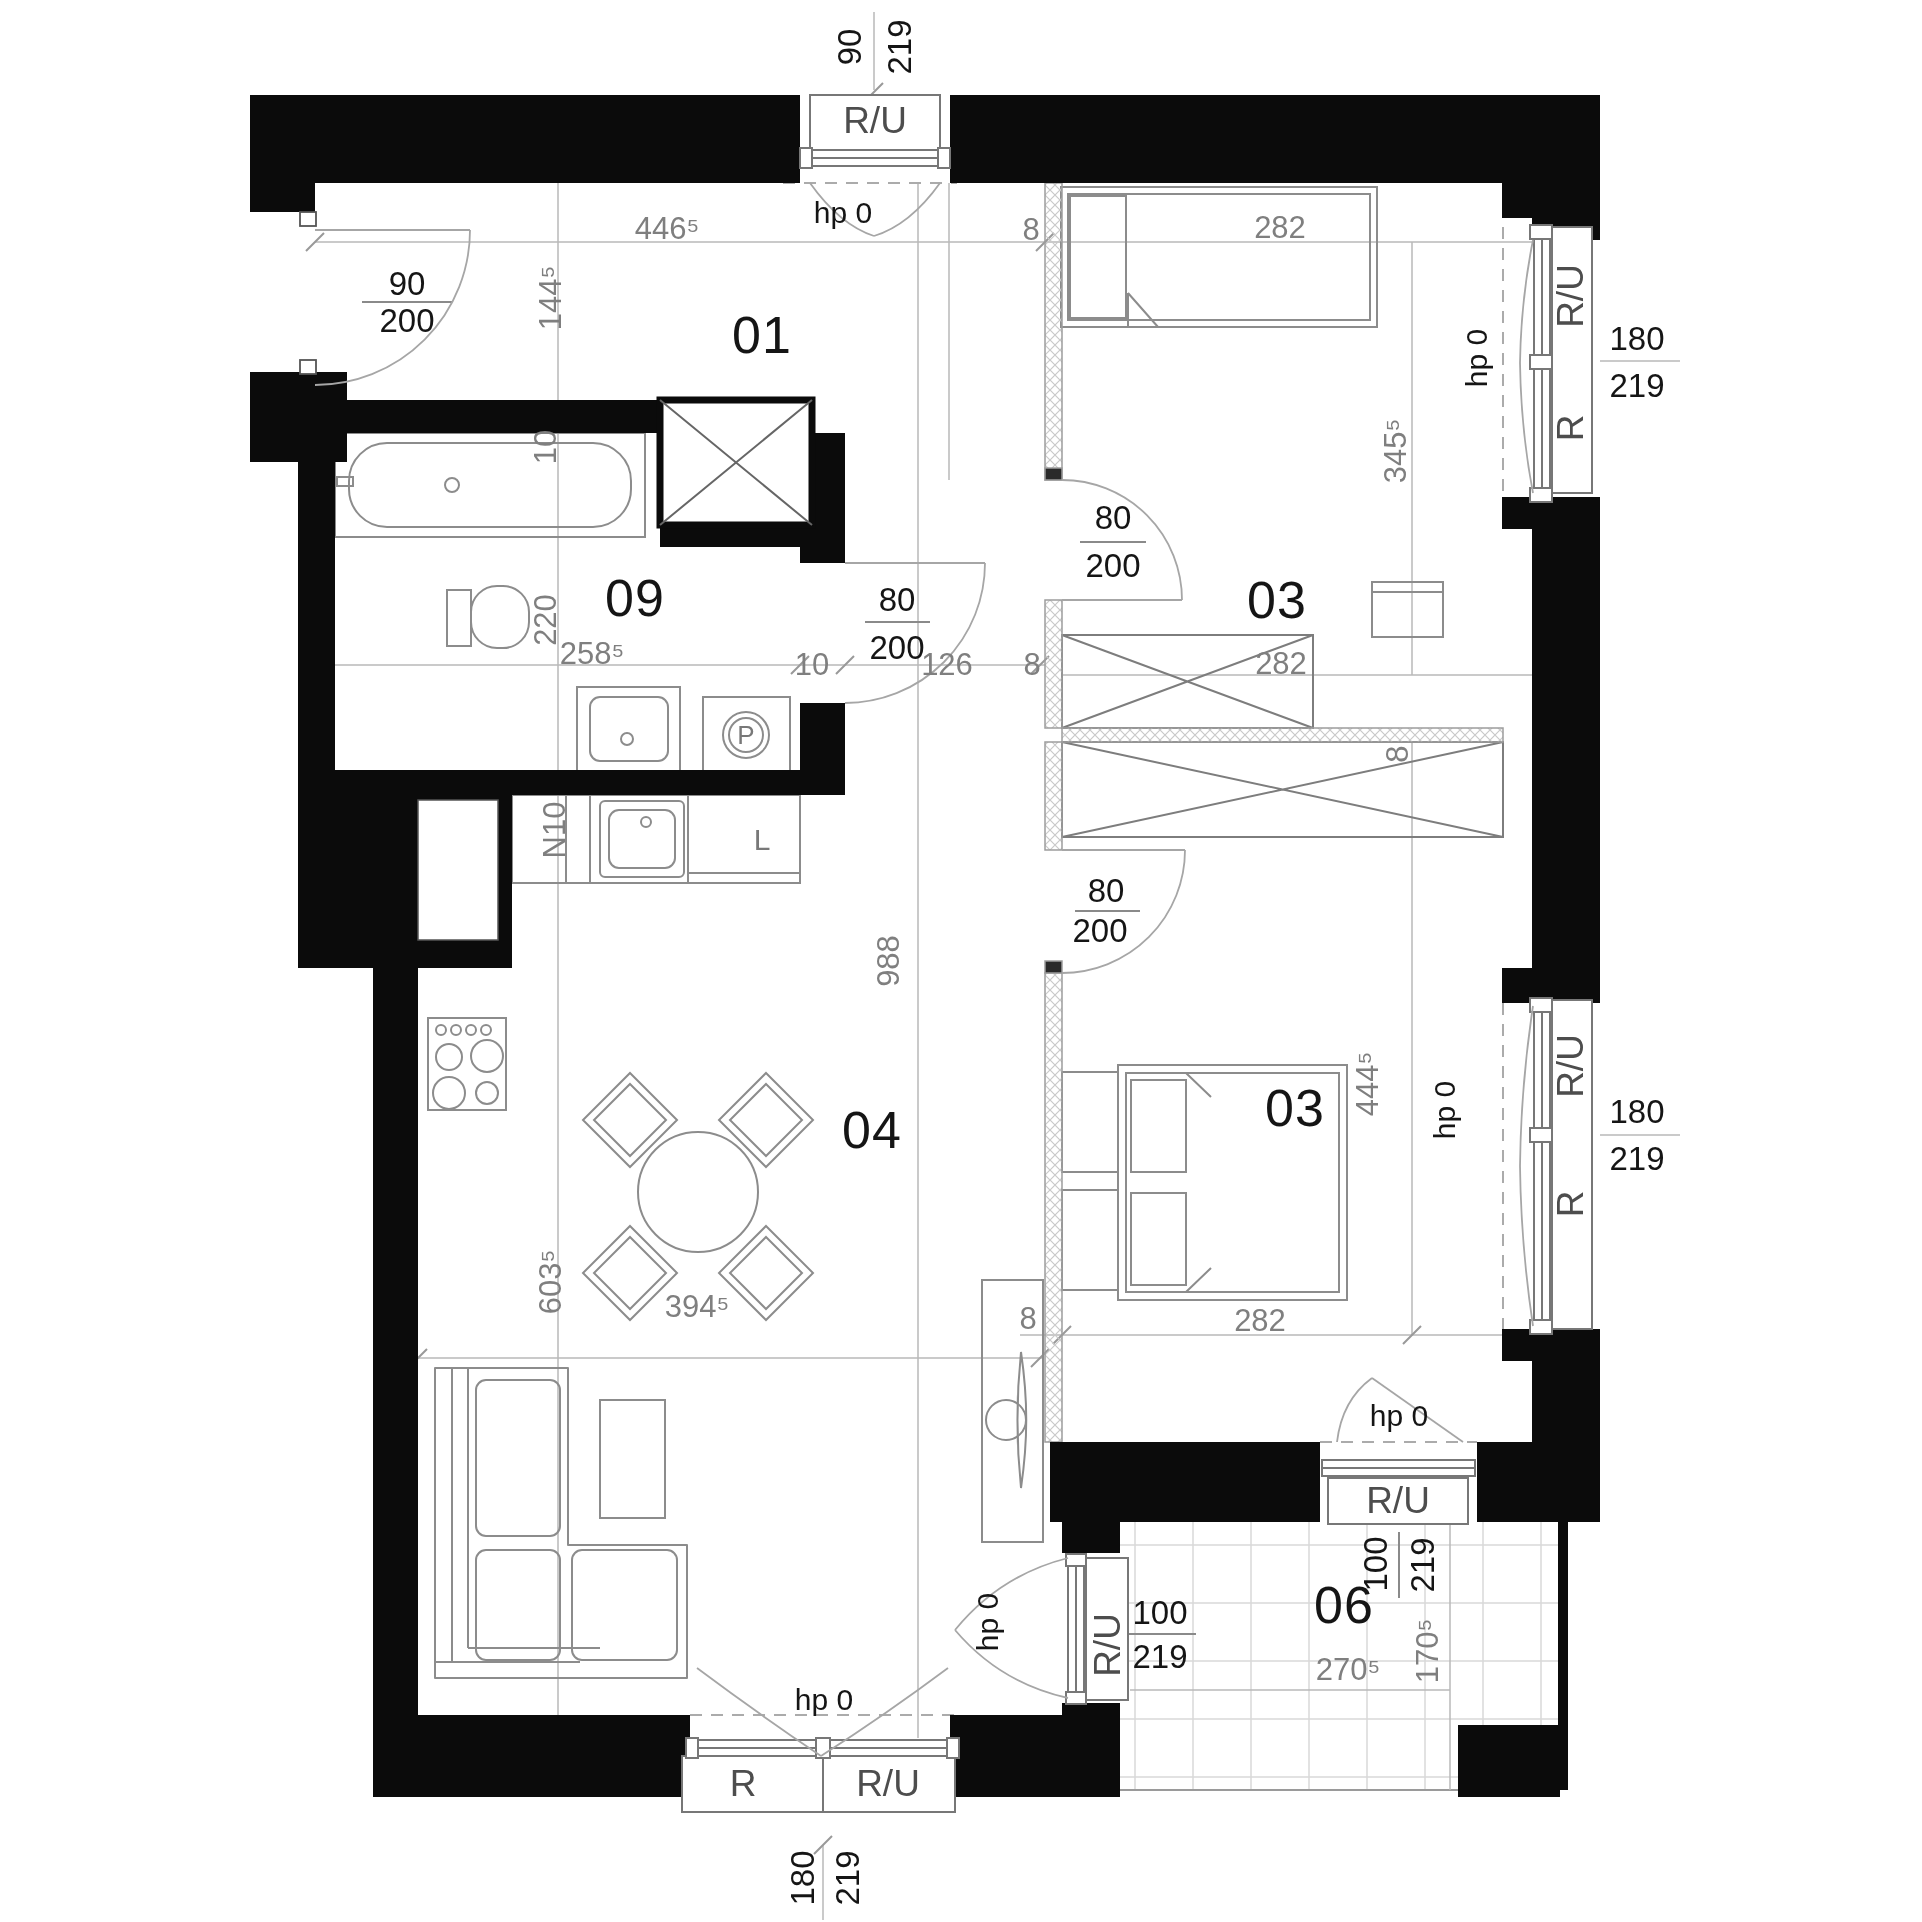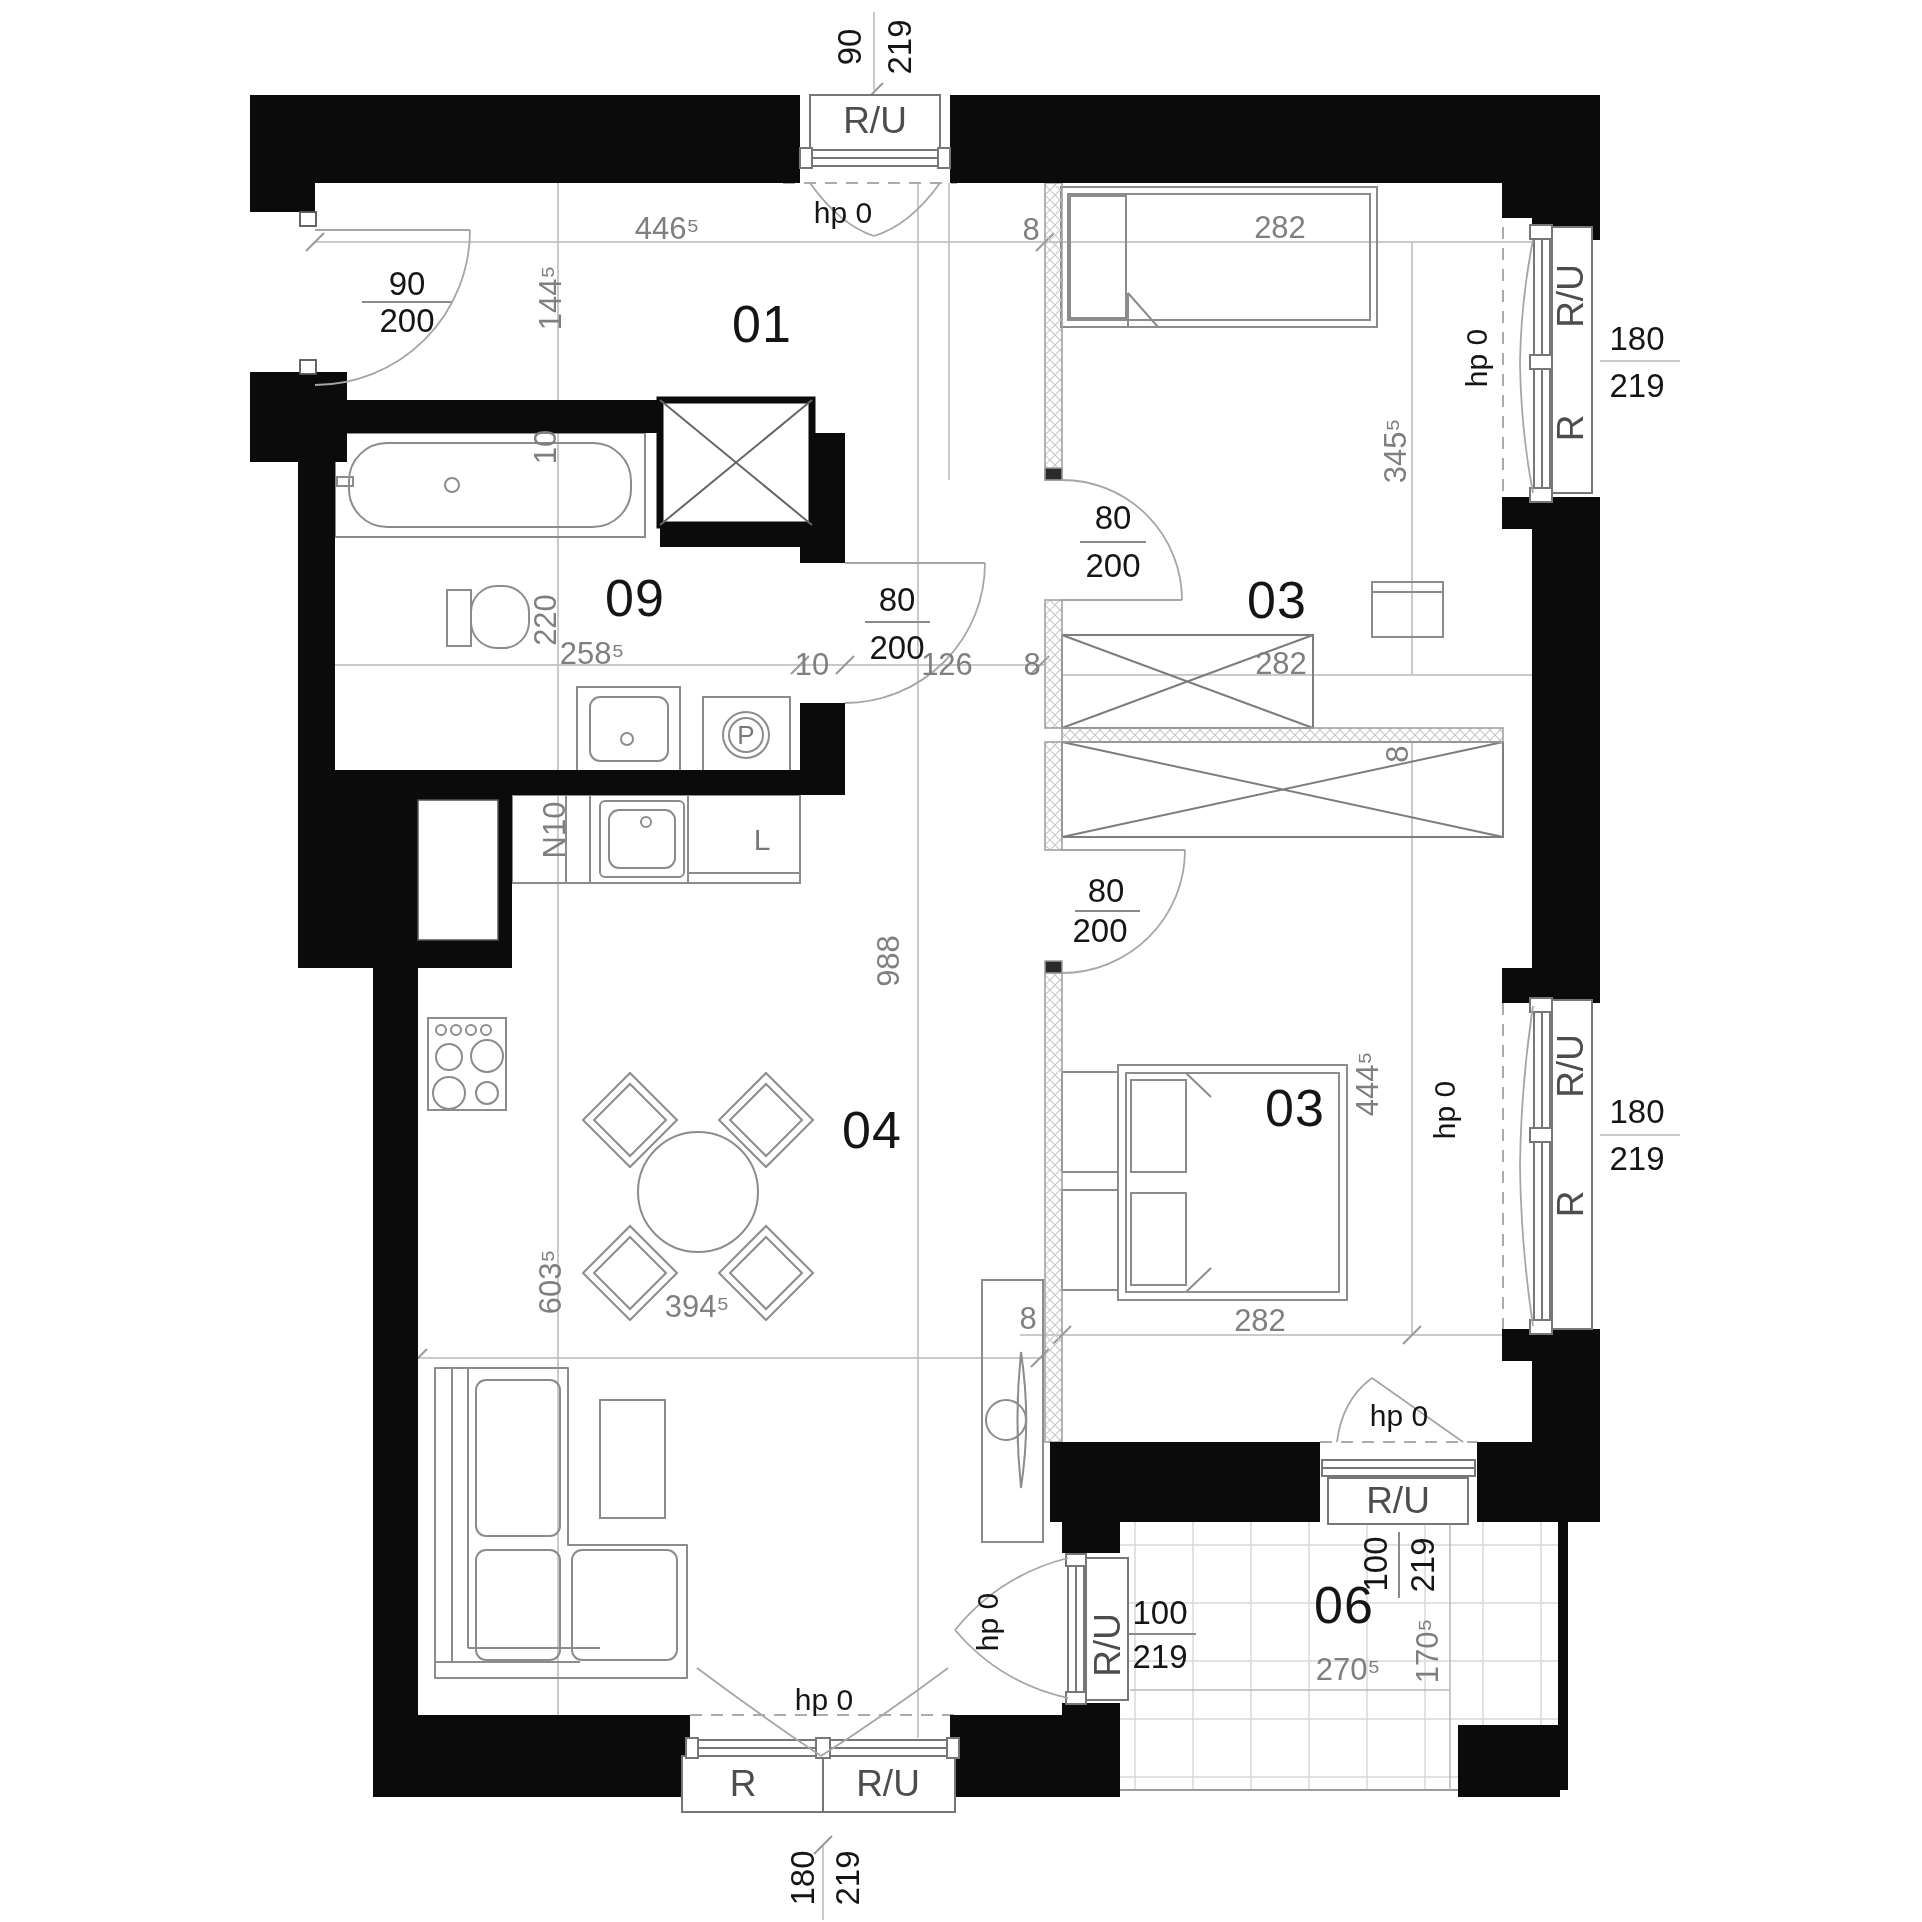--- a/index.html
+++ b/index.html
@@ -292,21 +292,21 @@
       <path d="M810,183 Q840,225 874,236 M940,183 Q910,225 874,236"></path>
       <path d="M1533,240 Q1521,300 1520,363 M1533,493 Q1521,430 1520,363"></path>
       <path d="M1533,1006 Q1521,1085 1520,1166 M1533,1326 Q1521,1246 1520,1166"></path>
       <path d="M697,1668 Q760,1715 821,1756 M948,1668 Q885,1715 821,1756"></path>
       <path d="M1068,1558 Q1000,1575 955,1630 M1068,1698 Q1000,1683 955,1630"></path>
     </g>
   </g>
 </svg>
 
 <div id="labels">
-      <div class="lbl room" style="left: 762px; top: 324px; transform: translate(-50%, -50%) rotate(0deg);">01</div>
+      <div class="lbl room" style="left: 762px; top: 335px; transform: translate(-50%, -50%) rotate(0deg);">01</div>
       <div class="lbl room" style="left: 635px; top: 598px; transform: translate(-50%, -50%) rotate(0deg);">09</div>
       <div class="lbl room" style="left: 1277px; top: 600px; transform: translate(-50%, -50%) rotate(0deg);">03</div>
       <div class="lbl room" style="left: 872px; top: 1130px; transform: translate(-50%, -50%) rotate(0deg);">04</div>
       <div class="lbl room" style="left: 1295px; top: 1108px; transform: translate(-50%, -50%) rotate(0deg);">03</div>
       <div class="lbl room" style="left: 1305px; top: 1605px; transform: translate(-50%, -50%) rotate(0deg); margin-left: 39px;">06</div>
       <div class="lbl dim" style="left: 667px; top: 228px; transform: translate(-50%, -50%) rotate(0deg); text-align: center;">446⁵</div>
       <div class="lbl dim" style="left: 1031px; top: 229px; transform: translate(-50%, -50%) rotate(0deg);">8</div>
       <div class="lbl dim" style="left: 1280px; top: 227px; transform: translate(-50%, -50%) rotate(0deg);">282</div>
       <div class="lbl dim" style="left: 550px; top: 298px; transform: translate(-50%, -50%) rotate(-90deg);">144⁵</div>
       <div class="lbl dim" style="left: 1395px; top: 451px; transform: translate(-50%, -50%) rotate(-90deg);">345⁵</div>

